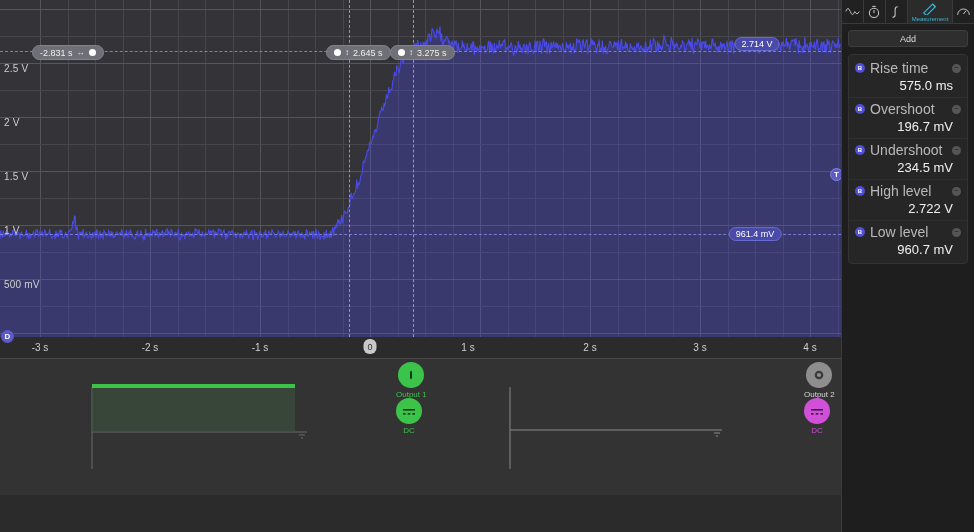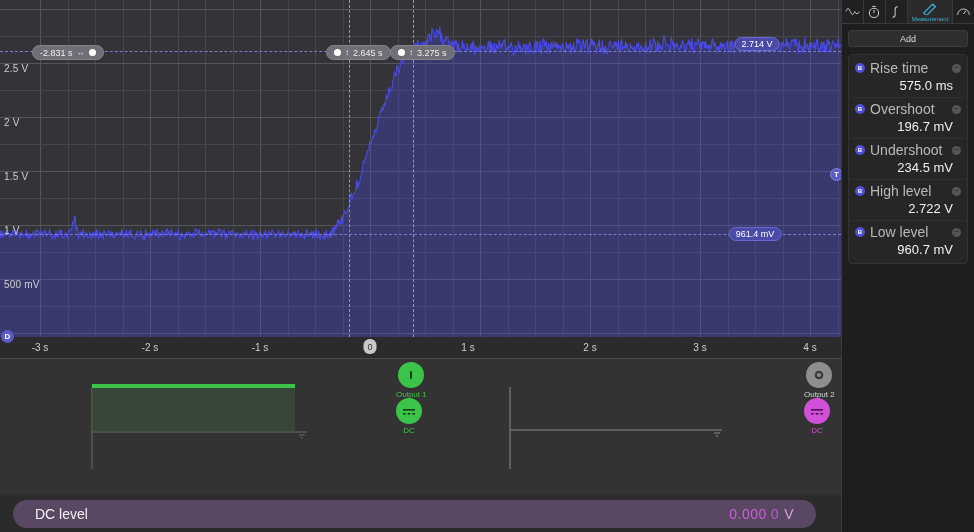--- a/index.html
+++ b/index.html
@@ -305,26 +305,20 @@
             <rect x="2" y="4" width="12" height="1.6" fill="#4a1150"></rect>
             <rect x="2" y="8" width="2.6" height="1.6" fill="#4a1150"></rect>
             <rect x="6.7" y="8" width="2.6" height="1.6" fill="#4a1150"></rect>
             <rect x="11.4" y="8" width="2.6" height="1.6" fill="#4a1150"></rect>
           </svg>
         </div>
         <div class="nodelbl" style="color:#d050d8;">DC</div>
       </div>
     </div>
 
-    <div id="bottombar">
-      <span class="lbl">DC level</span>
-      <span class="val">
-        <span>0.000</span><span class="dim" style="margin-left:4px;">0</span><span class="unit">V</span>
-      </span>
-    </div>
   </div>
 
   <div id="right">
 
     <div id="toolbar">
       <div class="tbtn">
         <svg width="15" height="13" viewBox="0 0 20 14">
             <path d="M1 7 Q4 -1 7 7 T13 7 Q16 13 19 7" fill="none" stroke="#c8c8c8" stroke-width="1.2"></path>
           </svg>
       </div>

